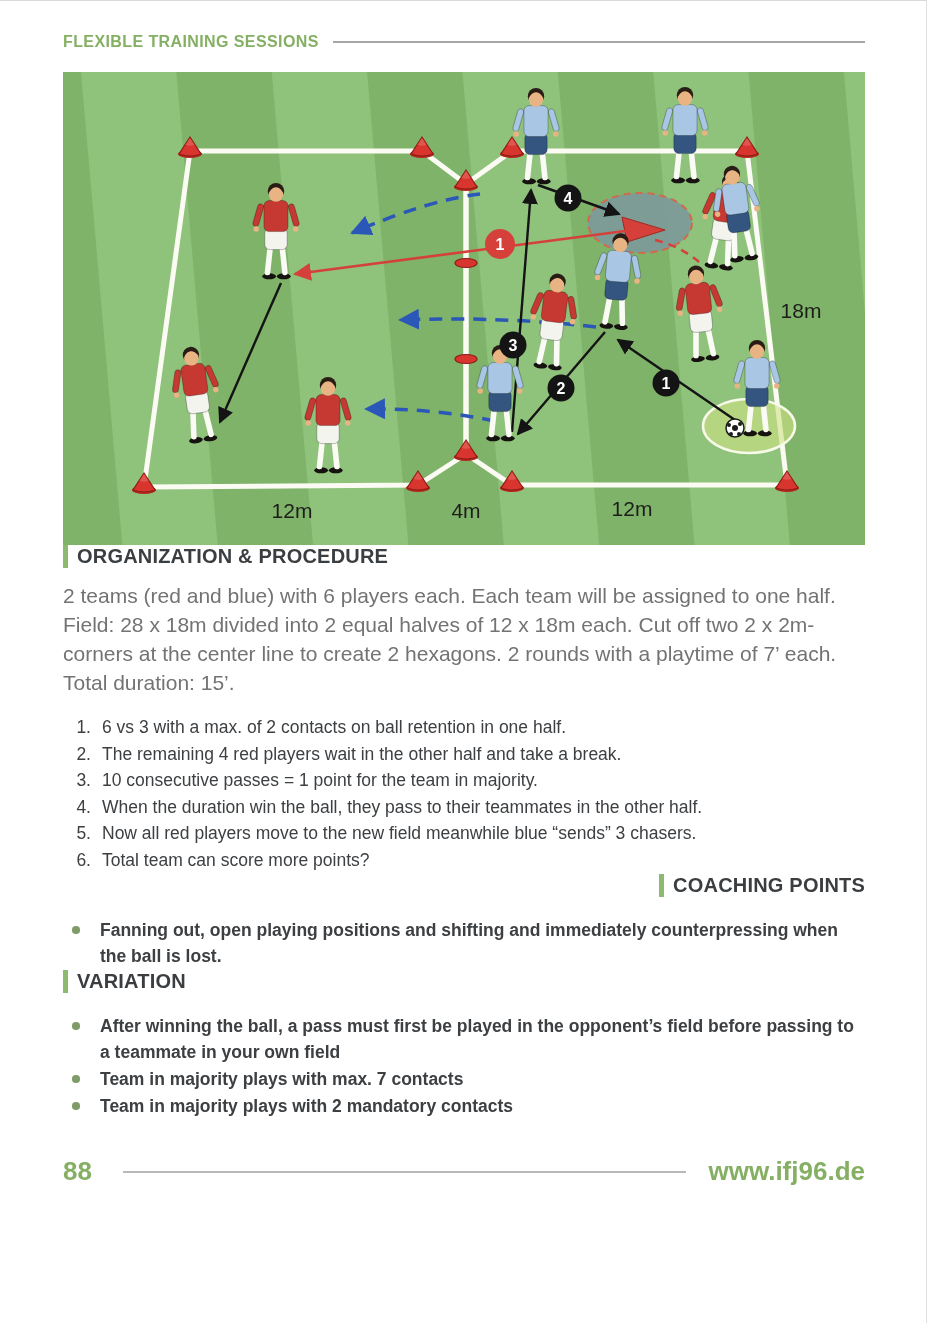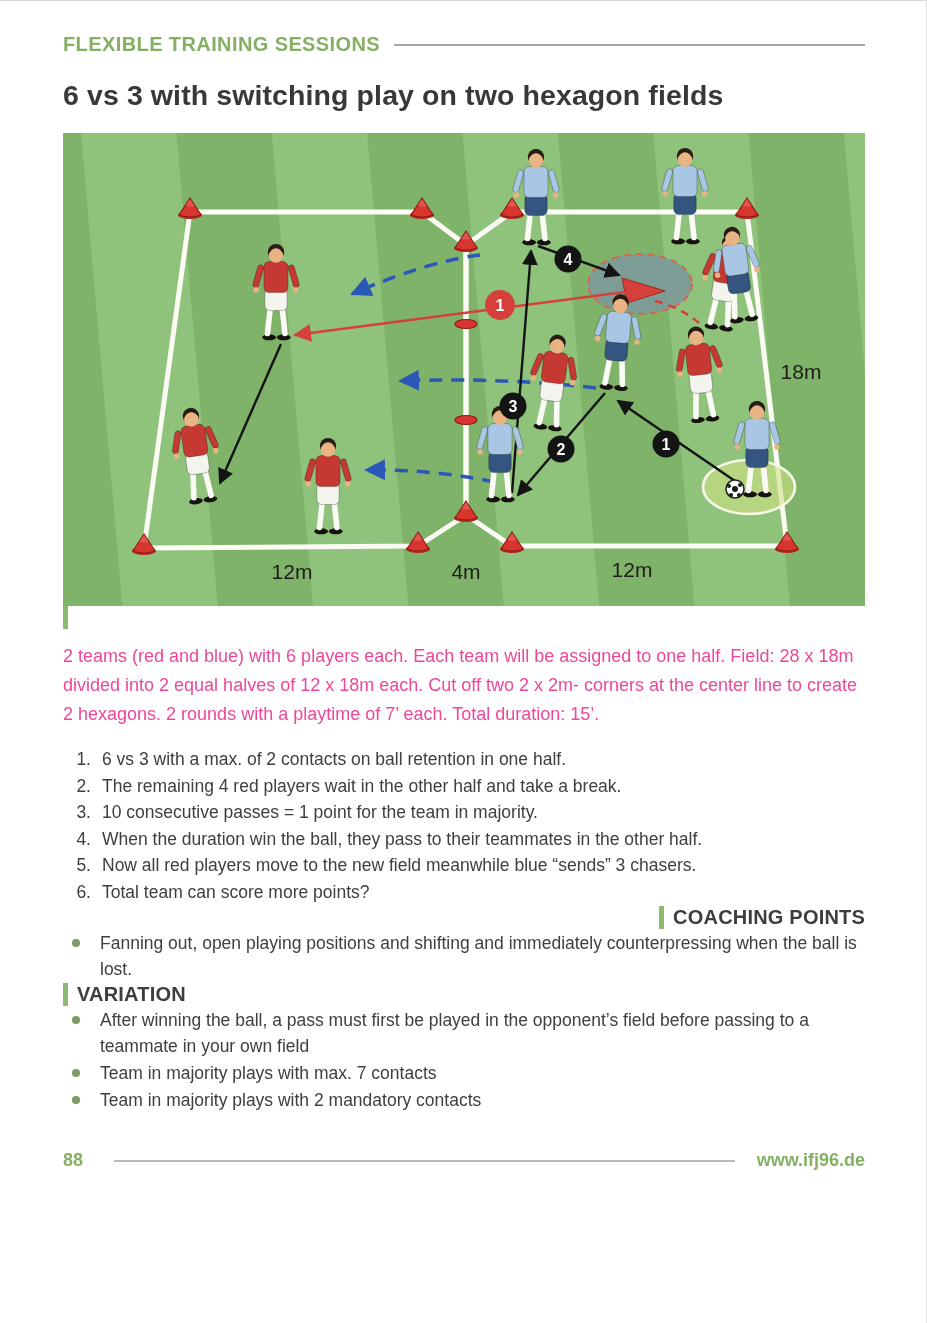--- a/index.html
+++ b/index.html
@@ -4,52 +4,51 @@
 <style>
   html,body{margin:0;padding:0;}
   body{
     width:927px;height:1323px;background:#ffffff;
     font-family:"Liberation Sans",sans-serif;color:#3d4043;
     box-shadow: inset 0 1px 0 #d9d9d9, inset -1px 0 0 #e0e0e0;
     overflow:hidden;
   }
   .page{padding:0 62px 0 63px;}
   .eyebrow-row{display:flex;align-items:center;padding-top:33px;}
-  .eyebrow{color:#85b064;font-weight:bold;font-size:20px;letter-spacing:.4px;white-space:nowrap;}
+  .eyebrow{color:#85b064;font-weight:bold;font-size:16px;letter-spacing:.4px;white-space:nowrap;}
   .h-rule{flex:1;height:2px;background:#a6a6a6;margin-left:14px;}
   h1.title{font-size:28.5px;font-weight:bold;color:#36383a;margin:23px 0 0 0;letter-spacing:.1px;}
   .diagram{margin-top:21px;line-height:0;}
   .diagram svg{display:block;width:802px;height:473px;}
   svg text{font-family:"Liberation Sans",sans-serif;}
   h2.sec{display:flex;align-items:center;font-size:20px;font-weight:bold;color:#3b3e41;margin:0;letter-spacing:.2px;}
   h2.sec .bar{width:5px;height:23px;background:#8cba6f;margin-right:9px;flex:none;}
   .mt-org{margin-top:26px;}
   .mt-coach{margin-top:29px;justify-content:flex-end;}
   .mt-var{margin-top:25px;}
-  p.intro{font-size:18px;line-height:29px;margin:13px 0 0 0;color:#ec4899;}
+  p.intro{font-size:21px;line-height:29px;margin:13px 0 0 0;color:#737373;}
   ol.steps{list-style:none;margin:17px 0 0 0;padding:0;}
   ol.steps li{display:flex;font-size:17.5px;line-height:26.6px;}
   ol.steps .num{width:28px;text-align:right;margin-right:11px;flex:none;}
-  ul.bullets{list-style:none;margin:1px 0 0 0;padding:0;}
+  ul.bullets{list-style:none;margin:20px 0 0 0;padding:0;font-weight:bold;}
   ul.bullets li{position:relative;padding-left:37px;font-size:17.5px;line-height:26.6px;}
   ul.bullets .dot{position:absolute;left:9px;top:9.5px;width:7.5px;height:7.5px;border-radius:50%;background:#7f9c68;}
-  .footer{display:flex;align-items:center;margin-top:37px;color:#85b064;font-size:18px;font-weight:bold;}
+  .footer{display:flex;align-items:center;margin-top:37px;color:#85b064;font-size:26px;font-weight:bold;}
   .footer .f-rule{flex:1;height:2px;background:#b9b9b9;margin:0 22px 0 31px;}
 </style>
 </head>
 <body>
 
 <div class="page">
 
   <div class="eyebrow-row">
     <span class="eyebrow">FLEXIBLE TRAINING SESSIONS</span>
     <span class="h-rule"></span>
   </div>
 
-  <h1 class="title">6 vs 3 with switching play on two hexagon fields</h1>
 
   <div class="diagram">
     <svg id="field" xmlns="http://www.w3.org/2000/svg" viewBox="0 0 802 473">
         <defs>
           <marker id="mB" markerWidth="16" markerHeight="16" refX="14" refY="8" orient="auto" markerUnits="userSpaceOnUse">
             <path d="M0,0 L16,8 L0,16 Z" fill="#141414"></path>
           </marker>
           <marker id="mR" markerWidth="18" markerHeight="18" refX="16" refY="9" orient="auto" markerUnits="userSpaceOnUse">
             <path d="M0,0 L18,9 L0,18 Z" fill="#d5403a"></path>
           </marker>
@@ -342,20 +341,21 @@
         <text x="738" y="246" fill="#1d1d1b" font-size="21" text-anchor="middle">18m</text>
         <text x="229" y="446" fill="#1d1d1b" font-size="21" text-anchor="middle">12m</text>
         <text x="403" y="446" fill="#1d1d1b" font-size="21" text-anchor="middle">4m</text>
         <text x="569" y="444" fill="#1d1d1b" font-size="21" text-anchor="middle">12m</text>
       </svg>
   </div>
 
   <section>
     <h2 class="sec mt-org">
       <span class="bar"></span>
+      <span>ORGANIZATION &amp; PROCEDURE</span>
     </h2>
     <p class="intro">2 teams (red and blue) with 6 players each. Each team will be assigned to one half. Field: 28 x 18m divided into 2 equal halves of 12 x 18m each. Cut off two 2 x 2m- corners at the center line to create 2 hexagons. 2 rounds with a playtime of 7’ each. Total duration: 15’.</p>
     <ol class="steps" id="steps-list">
         <li>
           <span class="num">1.</span>
           <span>6 vs 3 with a max. of 2 contacts on ball retention in one half.</span>
         </li>
         <li>
           <span class="num">2.</span>
           <span>The remaining 4 red players wait in the other half and take a break.</span>

